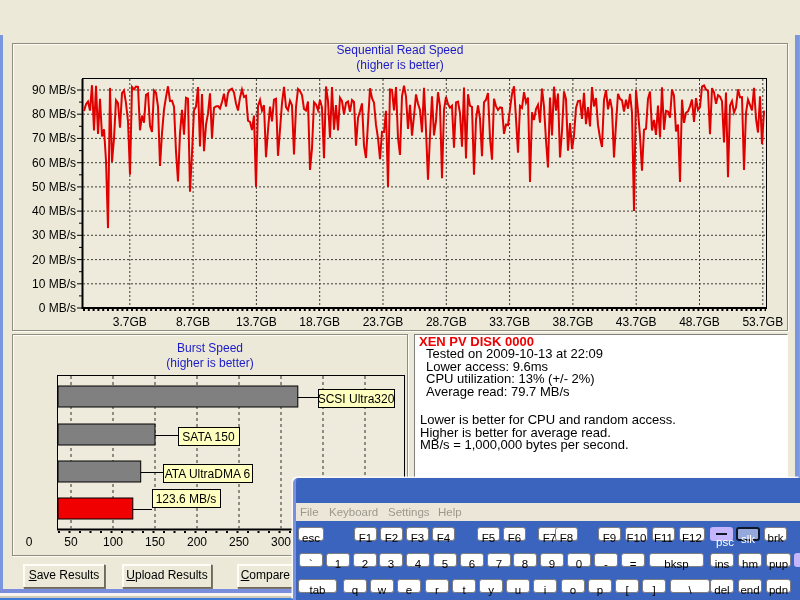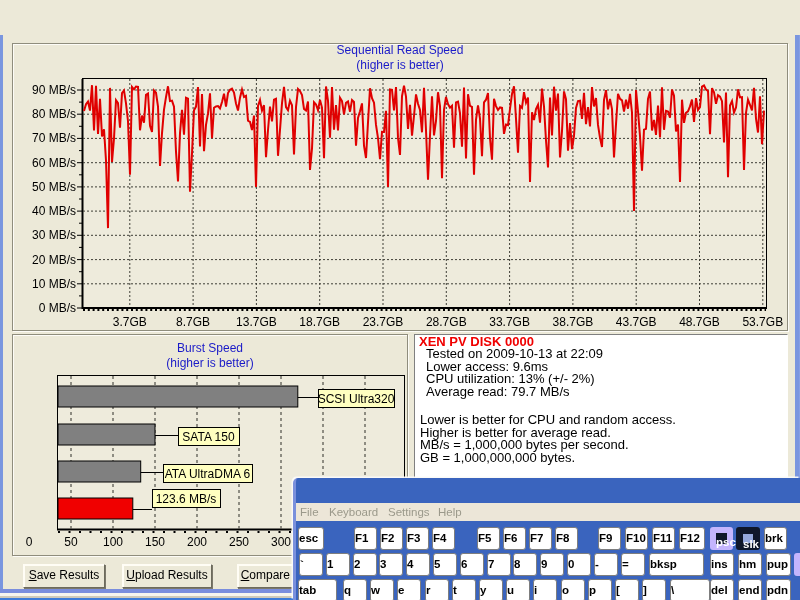--- a/index.html
+++ b/index.html
@@ -26,23 +26,23 @@
 
 .ctitle{position:absolute;color:#1a1ac8;font-size:12px;line-height:15px;text-align:center;width:100%}
 
 .btn{position:absolute;top:564px;height:24px;background:#ece9d8;border:1px solid;border-color:#fffdf5 #6c6a5c #6c6a5c #fffdf5;box-shadow:1px 1px 0 #7b786b, inset 1px 1px 0 #fffdf5;font-size:12px;color:#000;text-align:center;line-height:21px}
 
 #osk{position:absolute;left:293px;top:478px;width:507px;height:122px;background:#3a64be;border-left:3px solid #7a90dc;border-radius:5px 0 0 0;box-shadow:-1.5px -1.5px 0 rgba(250,250,248,0.95)}
 #osktbar{position:absolute;left:0;top:0;width:504px;height:25px;border-radius:3px 0 0 0;background:linear-gradient(#90a7e6 0%,#7f9ae2 25%,#7d97e0 60%,#7b95de 85%,#87a0e4 100%)}
 #osktbar .txt{position:absolute;left:22px;top:6px;font-size:13px;font-weight:bold;color:#fff;text-shadow:1px 1px 1px rgba(40,60,120,0.5)}
 #oskmenu{position:absolute;left:0;top:25px;width:504px;height:18px;background:#ece6d8;font-size:11.5px;color:#9b998b}
 #oskmenu span{position:absolute;top:3px}
-.key{position:absolute;background:#fff;border:1px solid #7e7e7e;border-radius:3px;font-size:11.5px;font-weight:bold;color:#000;line-height:20px;height:23px}
+.key{position:absolute;background:#fff;border:1px solid #7e7e7e;border-radius:3px;font-size:11.5px;font-weight:normal;color:#000;text-align:center;line-height:20px;height:14px}
 .keyD{background:#0f172a;border:6px solid #c4b5fd;color:#fff;line-height:18px}
-.keyS{background:#95a8dc;border:7px solid #0f172a;color:#fff}
+.keyS{background:#95a8dc;border:2px solid #0f172a;color:#fff}
 </style></head>
 <body>
 <div id="root">
   <div class="gbox" id="gb1"></div>
   <div class="ctitle" style="left:0;top:43px">Sequential Read Speed<br>(higher is better)</div>
   <div id="seqchart">
       <svg id="seqsvg" style="position:absolute;left:0;top:0" width="800" height="340">
 <rect x="82.5" y="78.5" width="684" height="230" fill="#eeebdc" stroke="#000" stroke-width="1"></rect>
 <line x1="82" y1="308" x2="766" y2="308" stroke="#000" stroke-width="2"></line>
 <line x1="82.5" y1="79" x2="82.5" y2="309" stroke="#000" stroke-width="2"></line>
@@ -153,21 +153,20 @@
   <div id="info">
     <div class="ttl">XEN PV DISK 0000</div>
     <div class="l1">Tested on 2009-10-13 at 22:09</div>
     <div class="l1">Lower access: 9.6ms</div>
     <div class="l1">CPU utilization: 13% (+/- 2%)</div>
     <div class="l1">Average read: 79.7 MB/s</div>
     <div style="height:16px"></div>
     <div class="l2">Lower is better for CPU and random access.</div>
     <div class="l2">Higher is better for average read.</div>
     <div class="l2">MB/s = 1,000,000 bytes per second.</div>
-    <div class="l2">GB = 1,000,000,000 bytes.</div>
   </div>
   <div class="btn" style="left:122px;width:90px"><u>U</u>pload Results</div>
   <div class="btn" style="left:23px;width:82px"><u>S</u>ave Results</div>
   <div class="btn" style="left:237px;width:104px"><u>C</u>ompare Analysis</div>
   <div id="frameL"></div>
     <div id="frameR"></div>
     <div id="frameB"></div>
     <div id="deskA"></div>
     <div id="deskB"></div>
     <div id="deskC"></div>
@@ -179,21 +178,21 @@
         <span style="left:142px">Help</span>
     </div>
     <div id="oskkeys">
         <div class="key" style="left:2px;top:49px;width:26px">esc</div>
 <div class="key" style="left:58px;top:49px;width:23px">F1</div>
 <div class="key" style="left:84px;top:49px;width:23px">F2</div>
 <div class="key" style="left:110px;top:49px;width:23px">F3</div>
 <div class="key" style="left:136px;top:49px;width:23px">F4</div>
 <div class="key" style="left:181px;top:49px;width:23px">F5</div>
 <div class="key" style="left:207px;top:49px;width:23px">F6</div>
-<div class="key" style="left:233px;top:49px;width:23px">F7</div>
+<div class="key" style="left:242px;top:49px;width:23px">F7</div>
 <div class="key" style="left:259px;top:49px;width:23px">F8</div>
 <div class="key" style="left:302px;top:49px;width:23px">F9</div>
 <div class="key" style="left:329px;top:49px;width:23px">F10</div>
 <div class="key" style="left:356px;top:49px;width:23px">F11</div>
 <div class="key" style="left:383px;top:49px;width:26px">F12</div>
 <div class="key keyD" style="left:414px;top:49px;width:23px">psc</div>
 <div class="key keyS" style="left:440px;top:49px;width:24px">slk</div>
 <div class="key" style="left:468px;top:49px;width:23px">brk</div>
 <div class="key" style="left:3px;top:75px;width:24px">`</div>
 <div class="key" style="left:30px;top:75px;width:24px">1</div>

